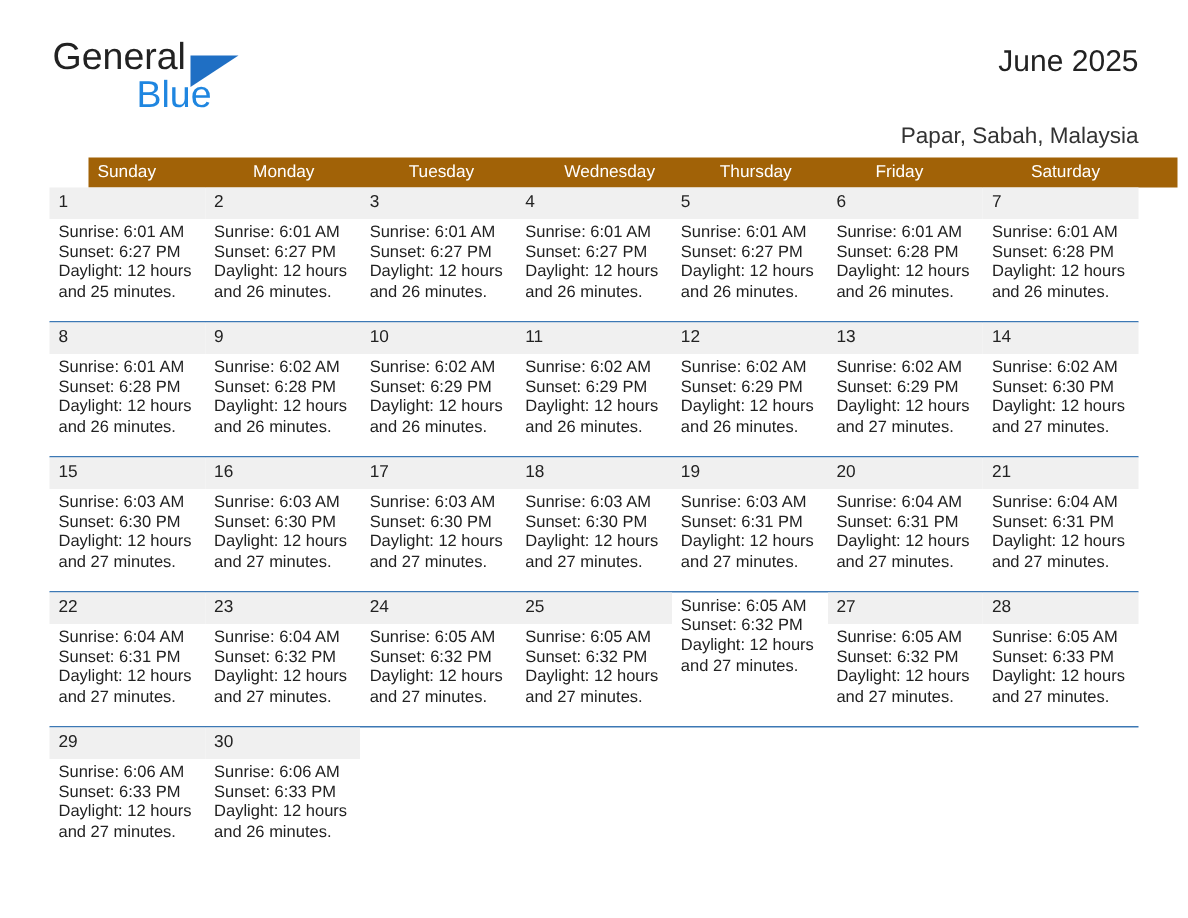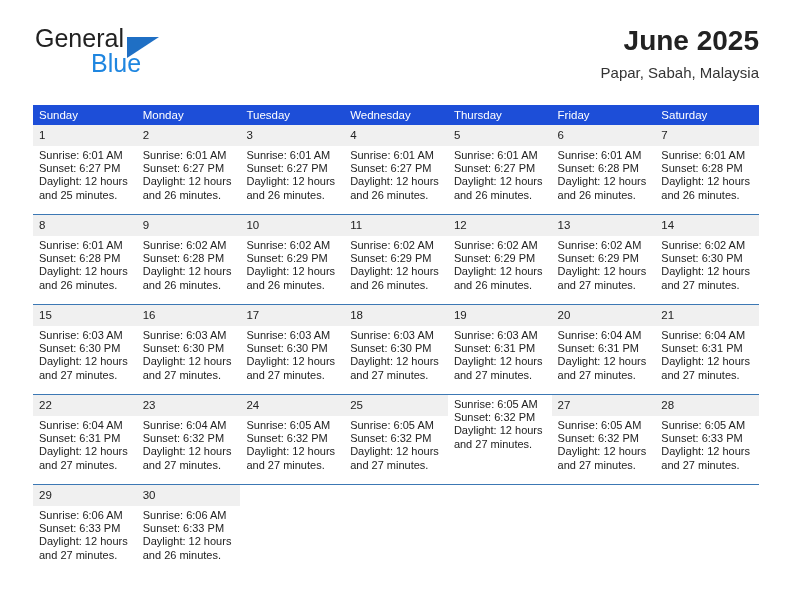--- a/index.html
+++ b/index.html
@@ -63,46 +63,47 @@
     color: #1f86e0;
     font-family: Liberation Sans, sans-serif;
   }
   .title-block {
     position: absolute;
     right: 0;
     top: 0;
     text-align: right;
   }
   .cal-title {
-    font-size: 28px;
-    font-weight: bold;
+    font-size: 20px;
+    font-weight: normal;
     color: #222222;
     line-height: 34px;
     white-space: nowrap;
   }
   .cal-subtitle {
     font-size: 15px;
     font-weight: normal;
     color: #333333;
     line-height: 22px;
-    margin-top: 4px;
+    margin-top: 22px;
     white-space: nowrap;
   }
 
   
   .calendar {
     position: absolute;
     left: 33px;
     top: 105px;
     width: 726px;
   }
   .weekday-row {
     display: flex;
     width: 100%;
-    background: #1d4ed8;
+    background: #a16207;
+    margin-left: 26px;
   }
   .weekday {
     flex: 1 1 0;
     box-sizing: border-box;
     color: #ffffff;
     font-size: 11.5px;
     line-height: 16px;
     padding: 2px 0 2px 6px;
     height: 20px;
   }

